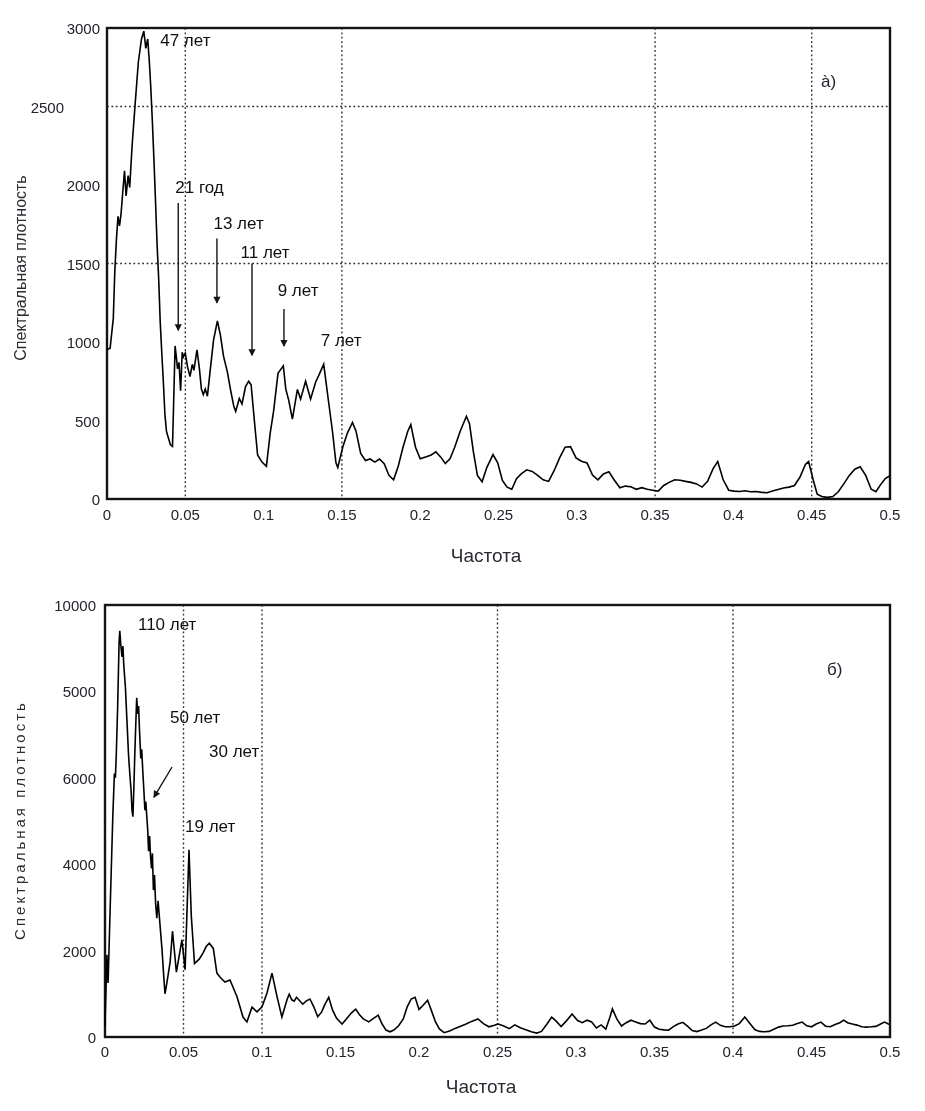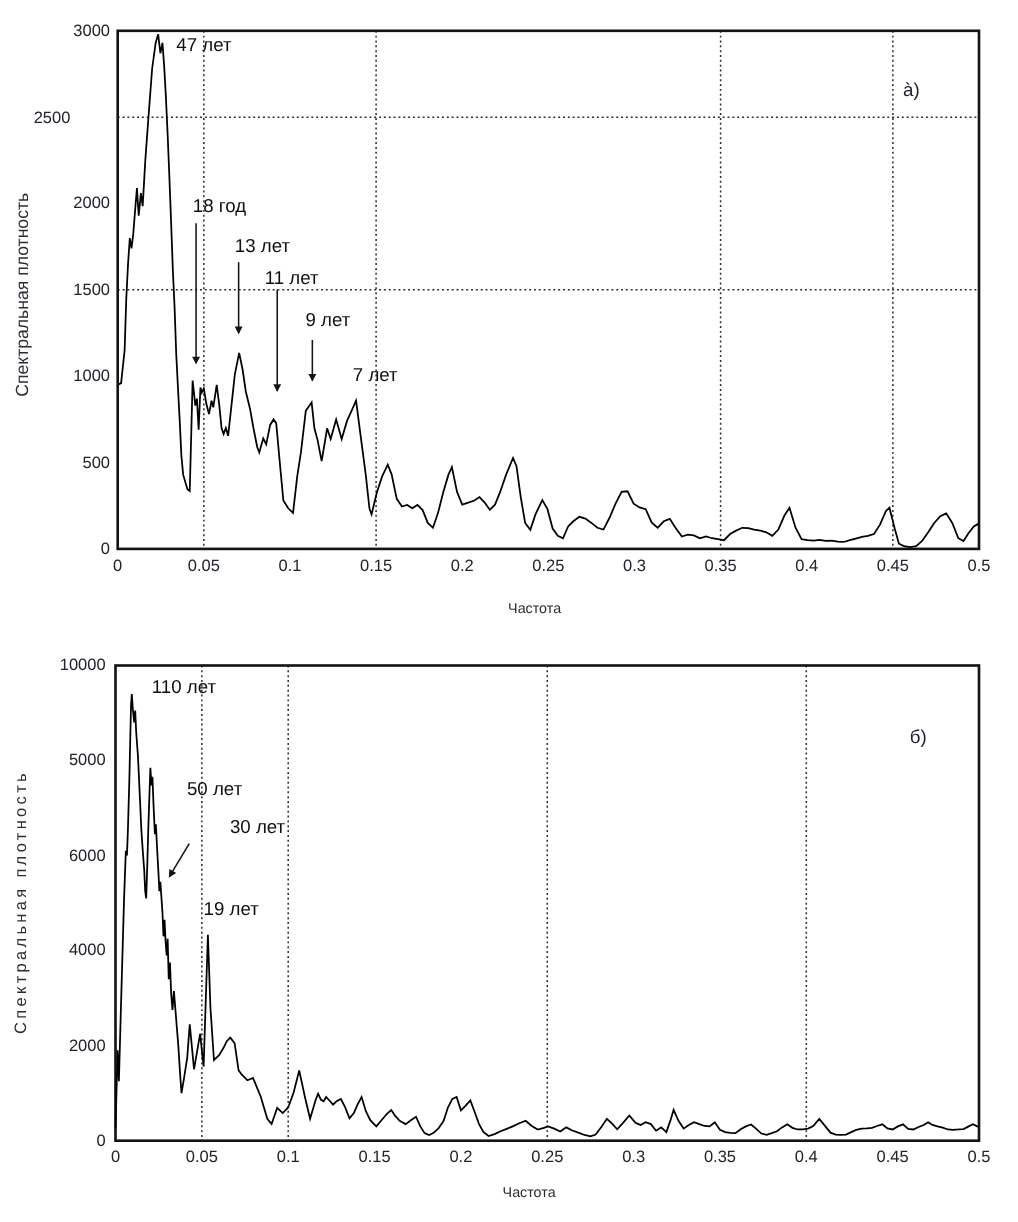--- a/index.html
+++ b/index.html
@@ -1,20 +1,20 @@
 <!DOCTYPE html>
 <html><head>
 <meta charset="utf-8">
 <style>
   html,body{margin:0;padding:0;background:#ffffff;}
   body{width:925px;height:1111px;position:relative;overflow:hidden;
        font-family:"Liberation Sans","DejaVu Sans",sans-serif;}
   .page{position:absolute;inset:0;background:#ffffff;}
   svg.canvas{position:absolute;left:0;top:0;}
-  .axis-title{position:absolute;font-size:13px;color:#2b2b33;white-space:nowrap;
+  .axis-title{position:absolute;font-size:19px;color:#2b2b33;white-space:nowrap;
               transform:translateX(-50%);}
   .y-title{position:absolute;font-size:16px;color:#2b2b33;white-space:nowrap;
            transform:translate(-50%,-50%) rotate(-90deg);}
   .y-title.spaced{letter-spacing:3px;font-size:15px;}
   .panel-letter{position:absolute;font-size:17px;color:#1d1d2b;}
   .tick{position:absolute;font-size:15px;color:#23232b;line-height:1;white-space:nowrap;}
   .tick.xt{transform:translateX(-50%);}
   .tick.yt{transform:translateY(-50%);}
   .ann{position:absolute;font-size:17px;color:#101014;line-height:1;white-space:nowrap;}
 </style>
@@ -72,21 +72,21 @@
     <span class="tick xt" style="left: 811.7px; top: 507px;">0.45</span>
     <span class="tick xt" style="left: 890px; top: 507px;">0.5</span>
     <span class="tick yt" style="right: 825px; top: 499px;">0</span>
     <span class="tick yt" style="right: 825px; top: 420.5px;">500</span>
     <span class="tick yt" style="right: 825px; top: 342px;">1000</span>
     <span class="tick yt" style="right: 825px; top: 263.5px; margin-left: 24px;">1500</span>
     <span class="tick yt" style="right: 825px; top: 185px;">2000</span>
     <span class="tick yt" style="right: 861px; top: 106.5px;">2500</span>
     <span class="tick yt" style="right: 825px; top: 28px;">3000</span>
     <span class="ann" style="left: 160.244px; top: 31.925px;">47 лет</span>
-    <span class="ann" style="left: 175.278px; top: 178.72px;">18 год</span>
+    <span class="ann" style="left: 175.278px; top: 178.72px;">21 год</span>
     <span class="ann" style="left: 213.488px; top: 214.83px;">13 лет</span>
     <span class="ann" style="left: 240.58px; top: 243.875px;">11 лет</span>
     <span class="ann" style="left: 277.694px; top: 281.555px;">9 лет</span>
     <span class="ann" style="left: 320.759px; top: 331.795px;">7 лет</span>
     <span class="tick xt" style="left: 105px; top: 1044px;">0</span>
     <span class="tick xt" style="left: 183.5px; top: 1044px;">0.05</span>
     <span class="tick xt" style="left: 262px; top: 1044px;">0.1</span>
     <span class="tick xt" style="left: 340.5px; top: 1044px;">0.15</span>
     <span class="tick xt" style="left: 419px; top: 1044px;">0.2</span>
     <span class="tick xt" style="left: 497.5px; top: 1044px;">0.25</span>

